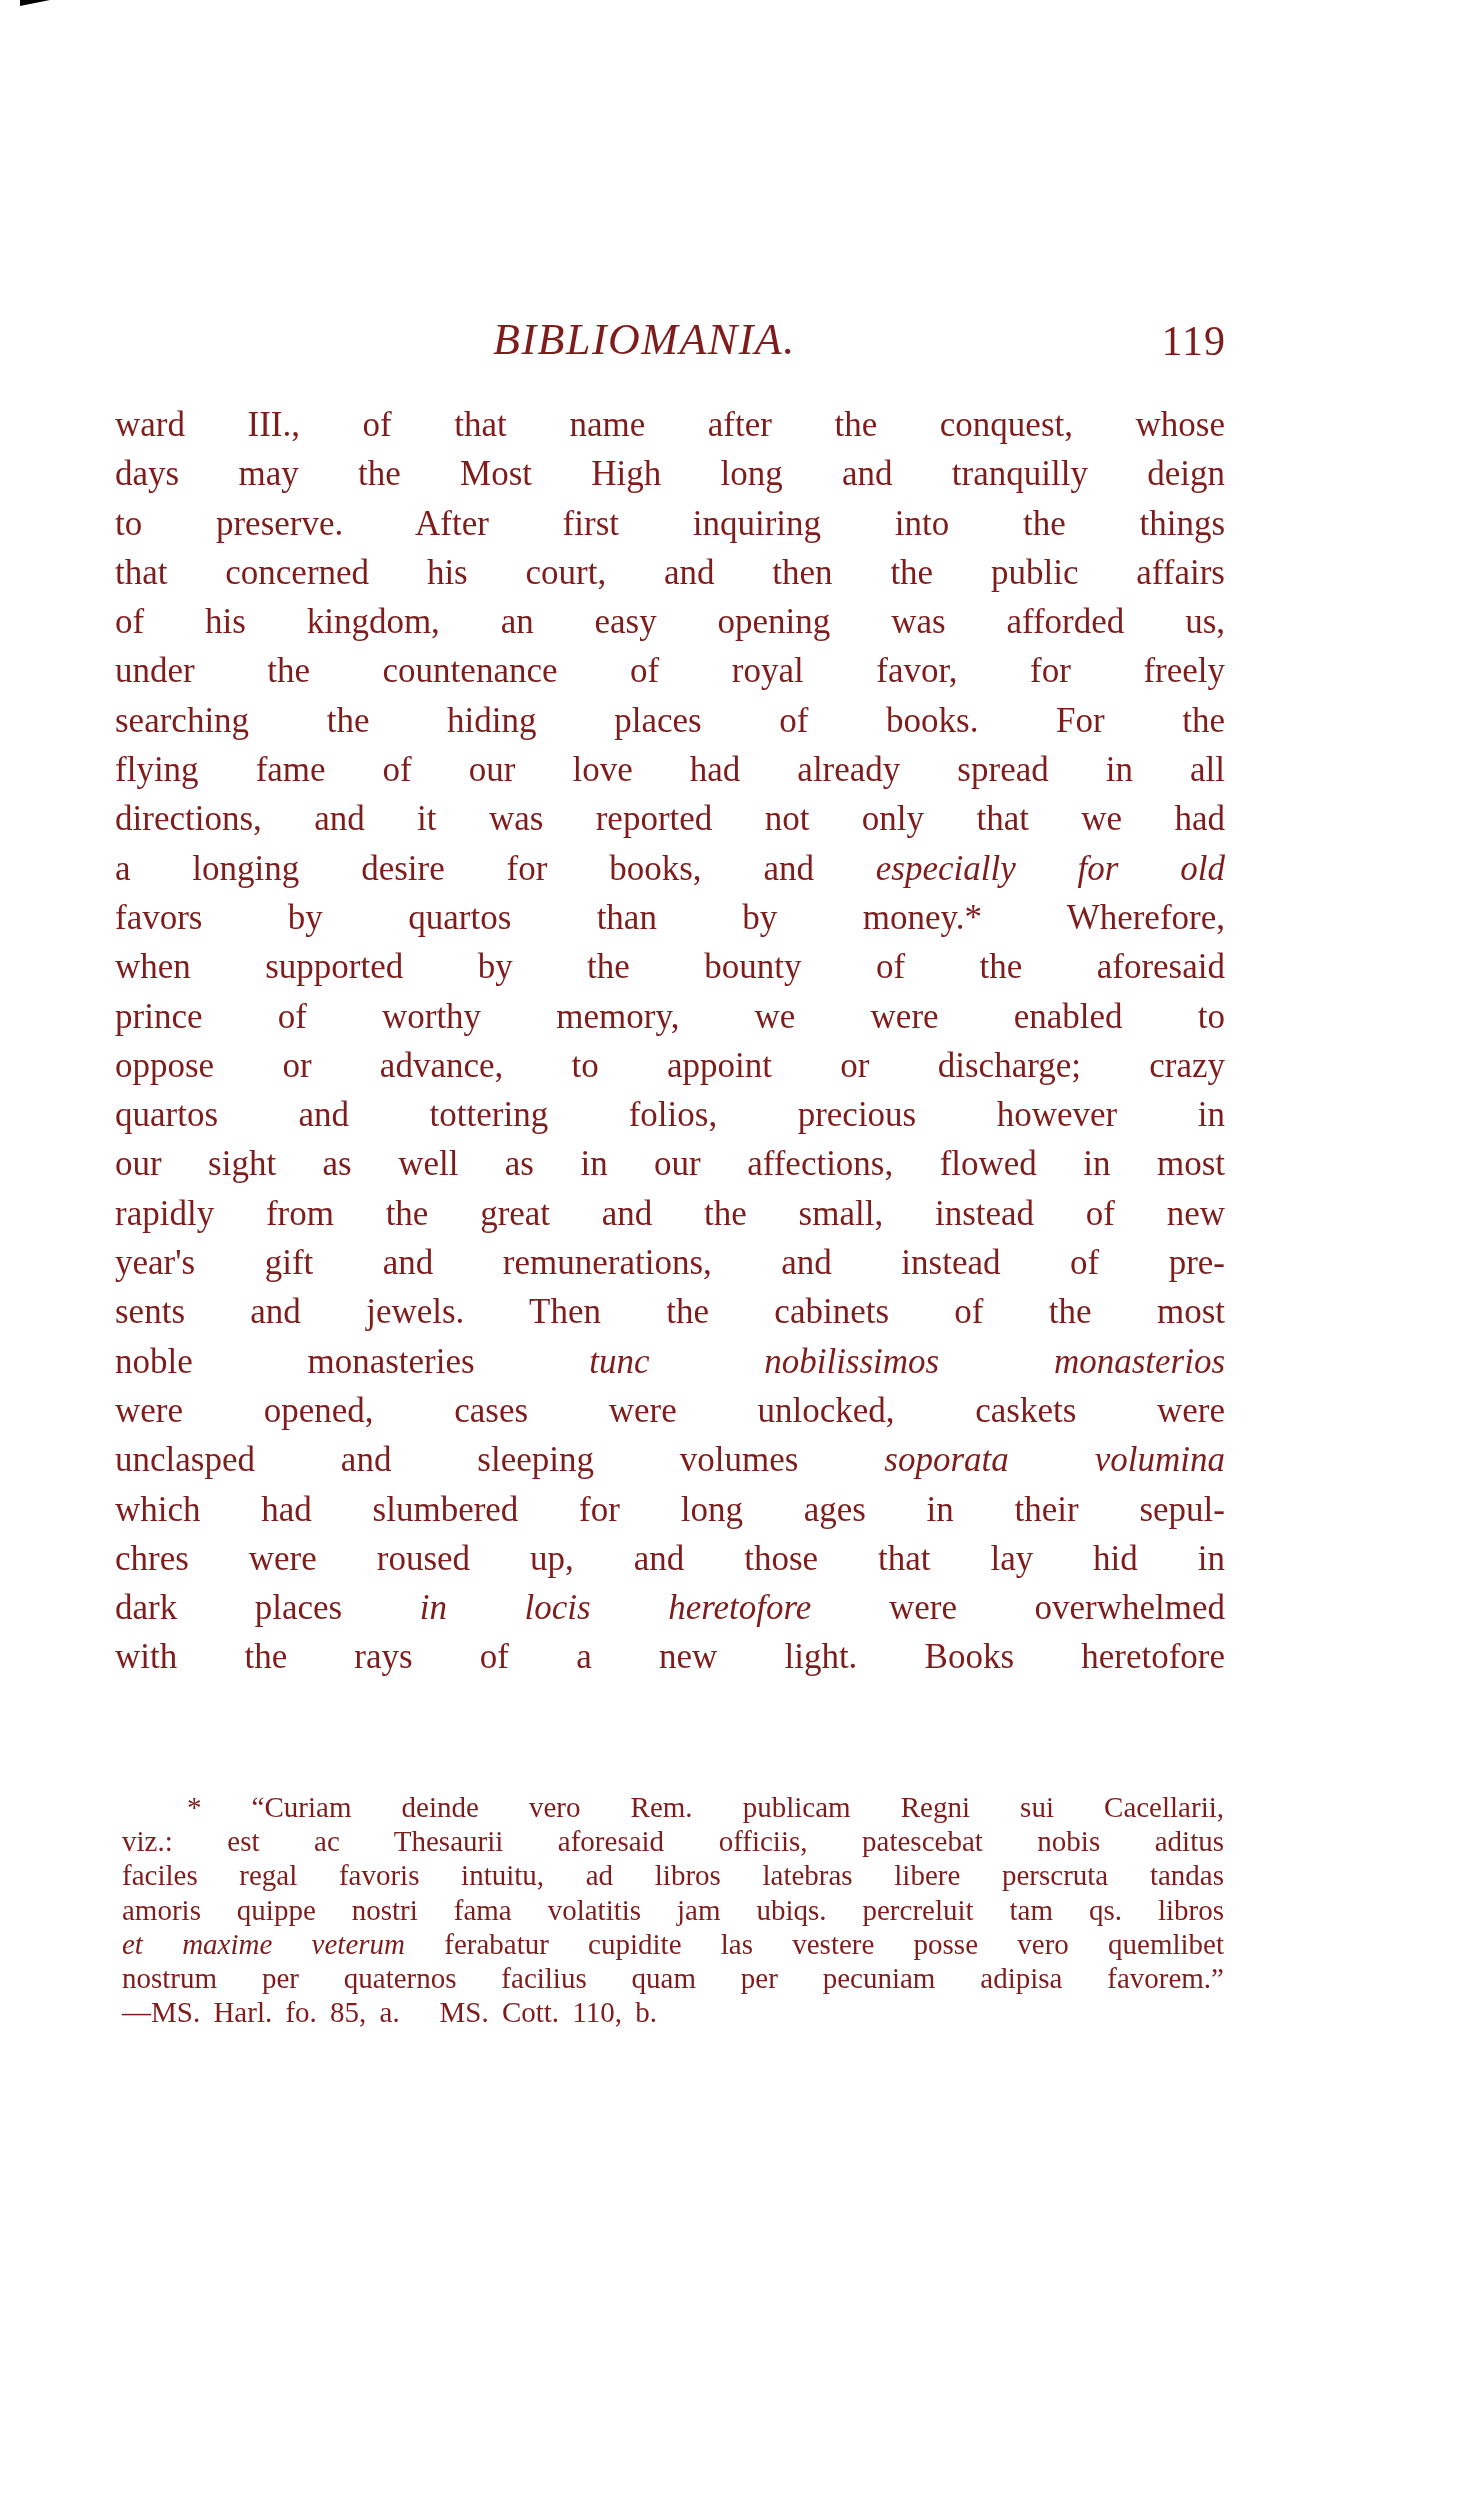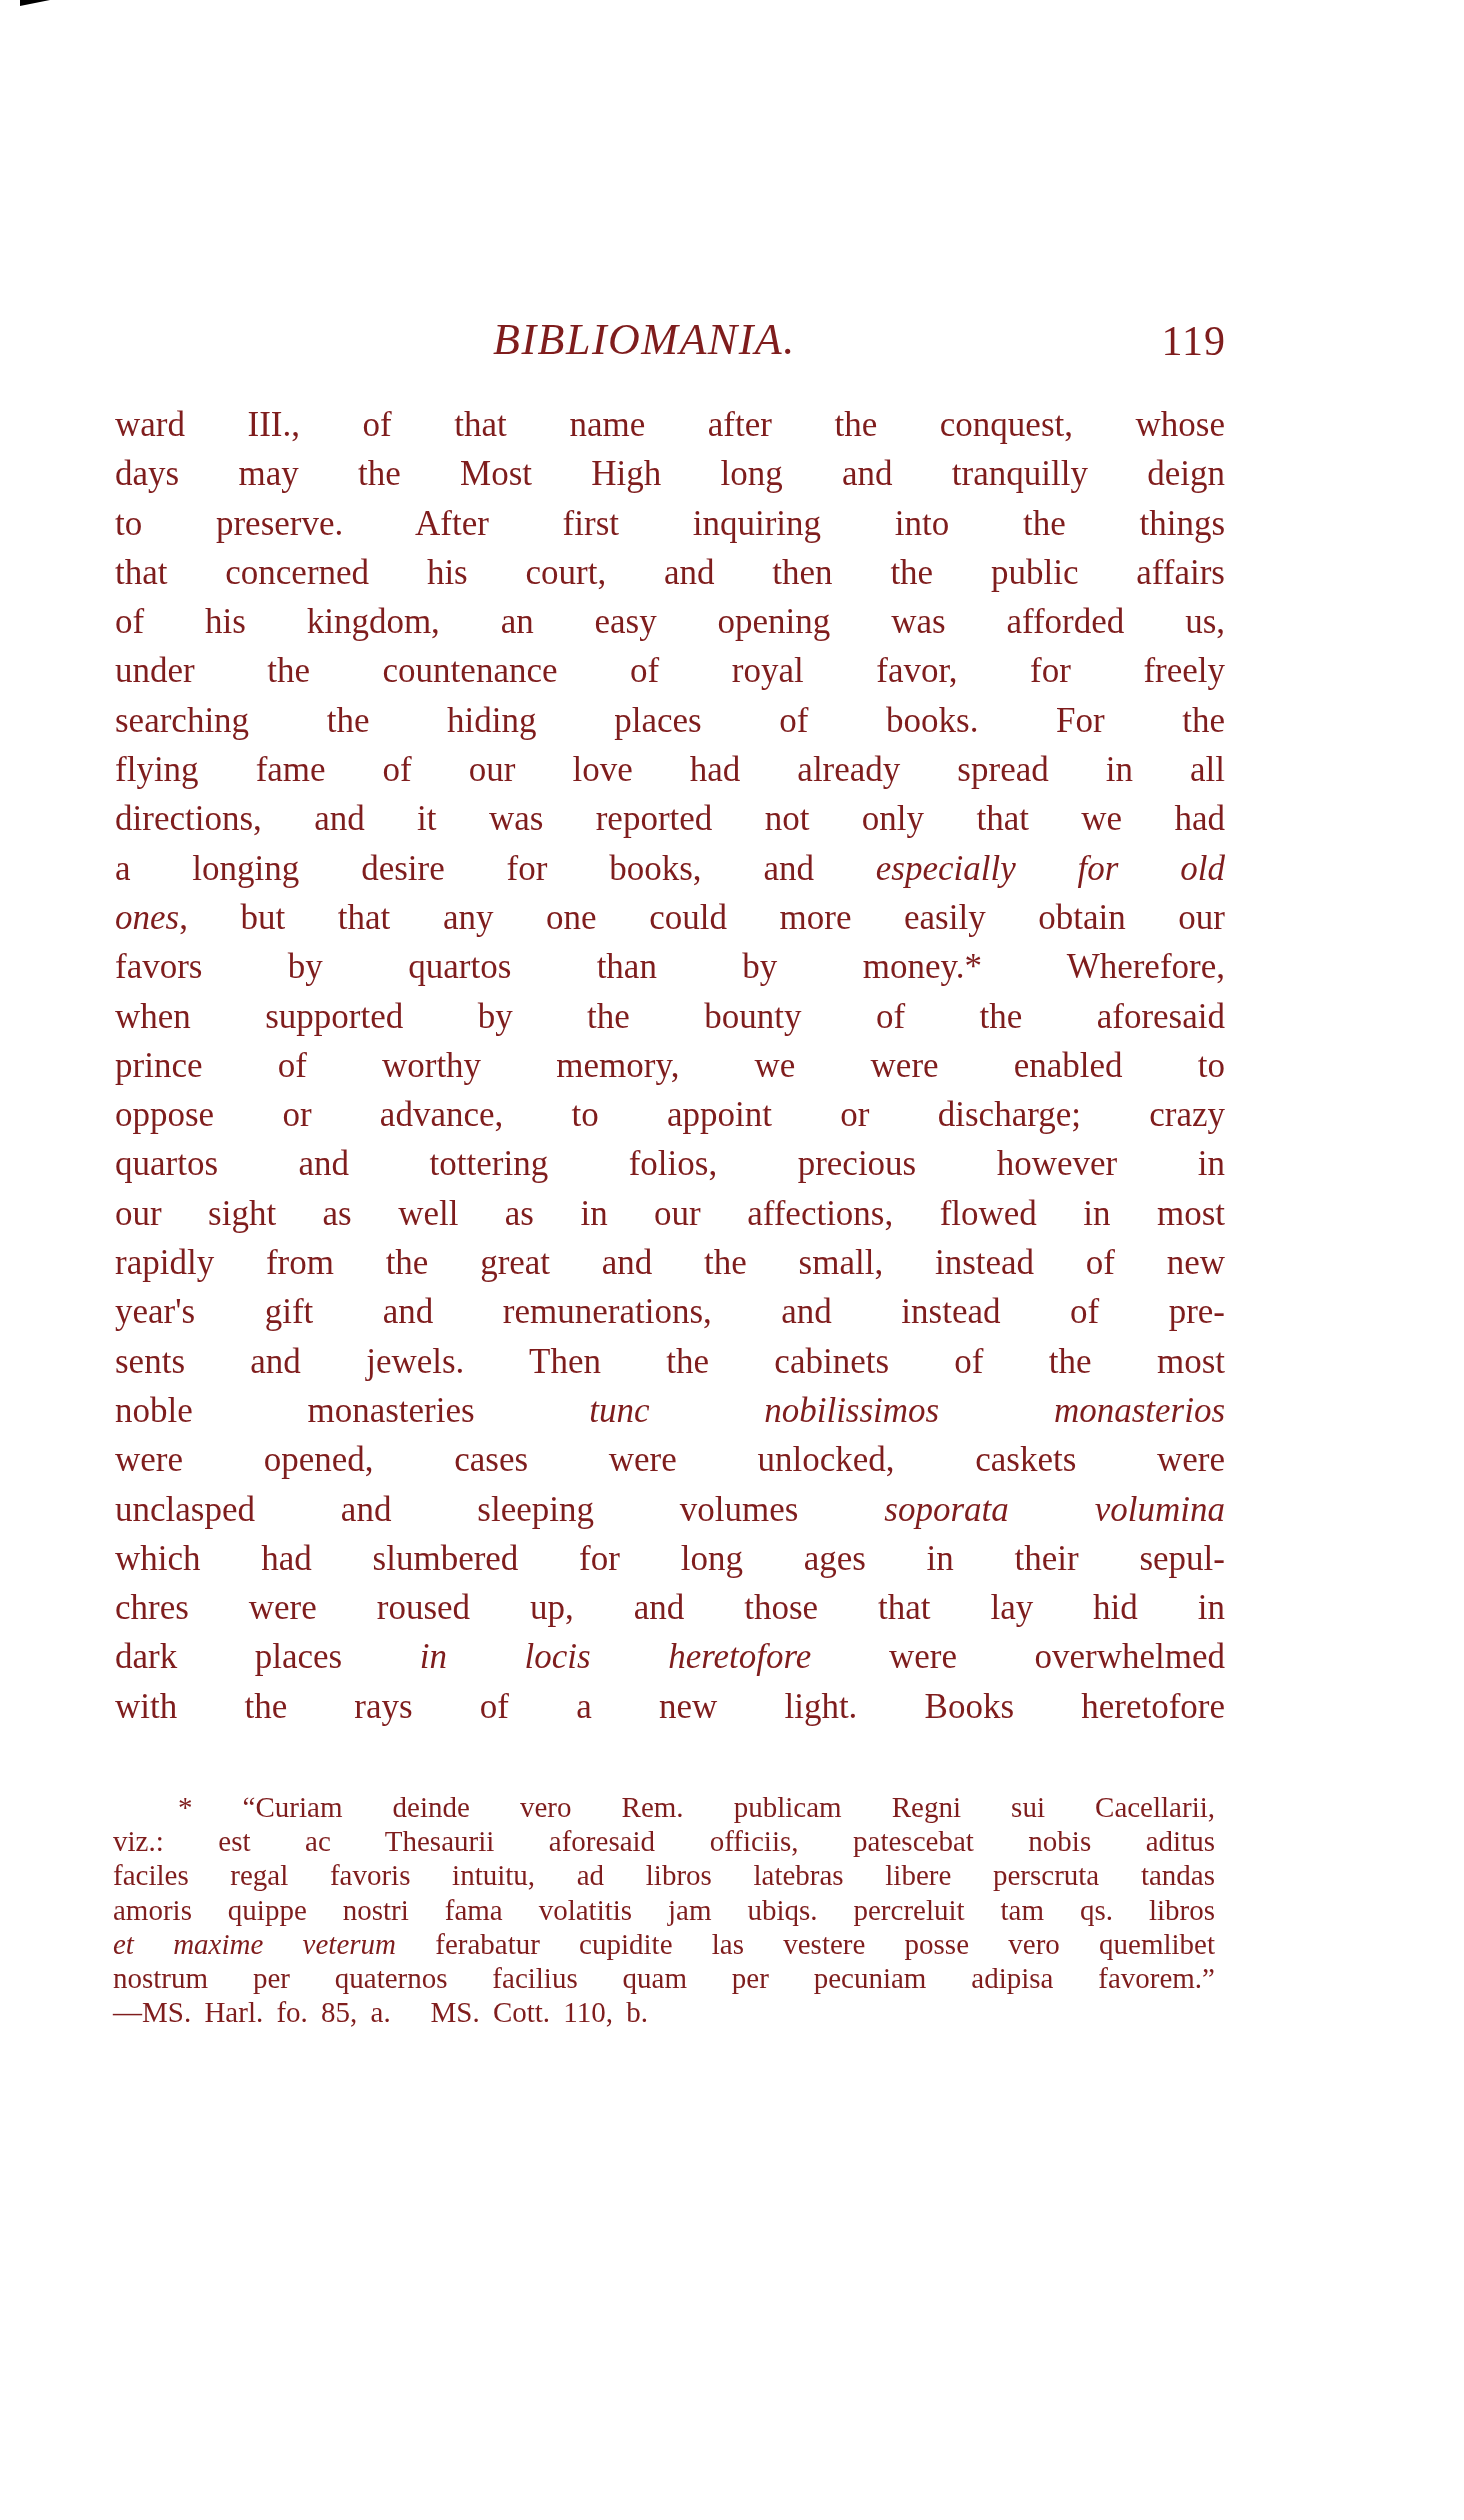--- a/index.html
+++ b/index.html
@@ -6,21 +6,21 @@
   body { width: 1464px; height: 2520px; position: relative; overflow: hidden; }
   .page { position: absolute; left: 0; top: 0; width: 1464px; height: 2520px; background: #ffffff; color: #7f1d1d; font-family: "Liberation Serif", "DejaVu Serif", serif; }
   .corner-mark { position: absolute; left: 20px; top: 0; width: 0; height: 0; border-top: 6px solid #000; border-right: 30px solid transparent; }
   .running-head { position: absolute; left: 0; top: 318px; width: 1464px; height: 48px; }
   .running-title { position: absolute; left: 493px; top: 0; width: 350px; font-style: italic; font-size: 44px; line-height: 44px; letter-spacing: 1.5px; white-space: nowrap; }
   .page-number { position: absolute; left: 1160px; top: 0; width: 66px; text-align: right; font-size: 42px; line-height: 46px; letter-spacing: 1px; white-space: nowrap; }
   .body-text { position: absolute; left: 115px; top: 400px; width: 1110px; }
   .line { display: block; width: 1110px; height: 49.3px; font-size: 35px; line-height: 49.3px; text-align: justify; text-align-last: justify; white-space: nowrap; overflow: visible; }
   .line span { white-space: pre; }
   .it { font-style: italic; }
-  .footnote { position: absolute; left: 113px; top: 1790px; width: 1102px; }
+  .footnote { position: absolute; left: 122px; top: 1790px; width: 1102px; }
   .fn-line { display: block; width: 1102px; height: 34.2px; font-size: 29px; line-height: 34.2px; text-align: justify; text-align-last: justify; white-space: nowrap; }
   .fn-line.first { padding-left: 65px; width: 1037px; }
   .fn-line.last { text-align: left; text-align-last: left; word-spacing: 6px; }
   .fn-line span { white-space: pre; }
 </style>
 </head>
 <body>
 
 <div class="page">
   <div class="corner-mark"></div>
@@ -34,21 +34,20 @@
       <div class="line" style="white-space: normal; overflow: hidden;"><span style="white-space: normal;">ward III., of that name after the conquest, whose</span></div>
       <div class="line" style="white-space: normal; overflow: hidden;"><span style="white-space: normal;">days may the Most High long and tranquilly deign</span></div>
       <div class="line" style="white-space: normal; overflow: hidden;"><span style="white-space: normal;">to preserve.  After first inquiring into the things</span></div>
       <div class="line" style="white-space: normal; overflow: hidden;"><span style="white-space: normal;">that concerned his court, and then the public affairs</span></div>
       <div class="line" style="white-space: normal; overflow: hidden;"><span style="white-space: normal;">of his kingdom, an easy opening was afforded us,</span></div>
       <div class="line" style="white-space: normal; overflow: hidden;"><span style="white-space: normal;">under the countenance of royal favor, for freely</span></div>
       <div class="line" style="white-space: normal; overflow: hidden;"><span style="white-space: normal;">searching the hiding places of books.  For the</span></div>
       <div class="line" style="white-space: normal; overflow: hidden;"><span style="white-space: normal;">flying fame of our love had already spread in all</span></div>
       <div class="line" style="white-space: normal; overflow: hidden;"><span style="white-space: normal;">directions, and it was reported not only that we had</span></div>
       <div class="line" style="white-space: normal; overflow: hidden;"><span style="white-space: normal;">a longing desire for books, and </span><span class="it" style="white-space: normal;">especially for old</span></div>
-      <div class="line" style="white-space: normal; overflow: hidden;"><span class="it" style="white-space: normal;">ones</span><span style="white-space: normal;">, but that any one could more easily obtain our</span></div>
       <div class="line" style="white-space: normal; overflow: hidden;"><span style="white-space: normal;">favors by quartos than by money.*  Wherefore,</span></div>
       <div class="line" style="white-space: normal; overflow: hidden;"><span style="white-space: normal;">when supported by the bounty of the aforesaid</span></div>
       <div class="line" style="white-space: normal; overflow: hidden;"><span style="white-space: normal;">prince of worthy memory, we were enabled to</span></div>
       <div class="line" style="white-space: normal; overflow: hidden;"><span style="white-space: normal;">oppose or advance, to appoint or discharge; crazy</span></div>
       <div class="line" style="white-space: normal; overflow: hidden;"><span style="white-space: normal;">quartos and tottering folios, precious however in</span></div>
       <div class="line" style="white-space: normal; overflow: hidden;"><span style="white-space: normal;">our sight as well as in our affections, flowed in most</span></div>
       <div class="line" style="white-space: normal; overflow: hidden;"><span style="white-space: normal;">rapidly from the great and the small, instead of new</span></div>
       <div class="line" style="white-space: normal; overflow: hidden;"><span style="white-space: normal;">year's gift and remunerations, and instead of pre-</span></div>
       <div class="line" style="white-space: normal; overflow: hidden;"><span style="white-space: normal;">sents and jewels.  Then the cabinets of the most</span></div>
       <div class="line" style="white-space: normal; overflow: hidden;"><span style="white-space: normal;">noble monasteries </span><span class="it" style="white-space: normal;">tunc nobilissimos monasterios</span></div>

